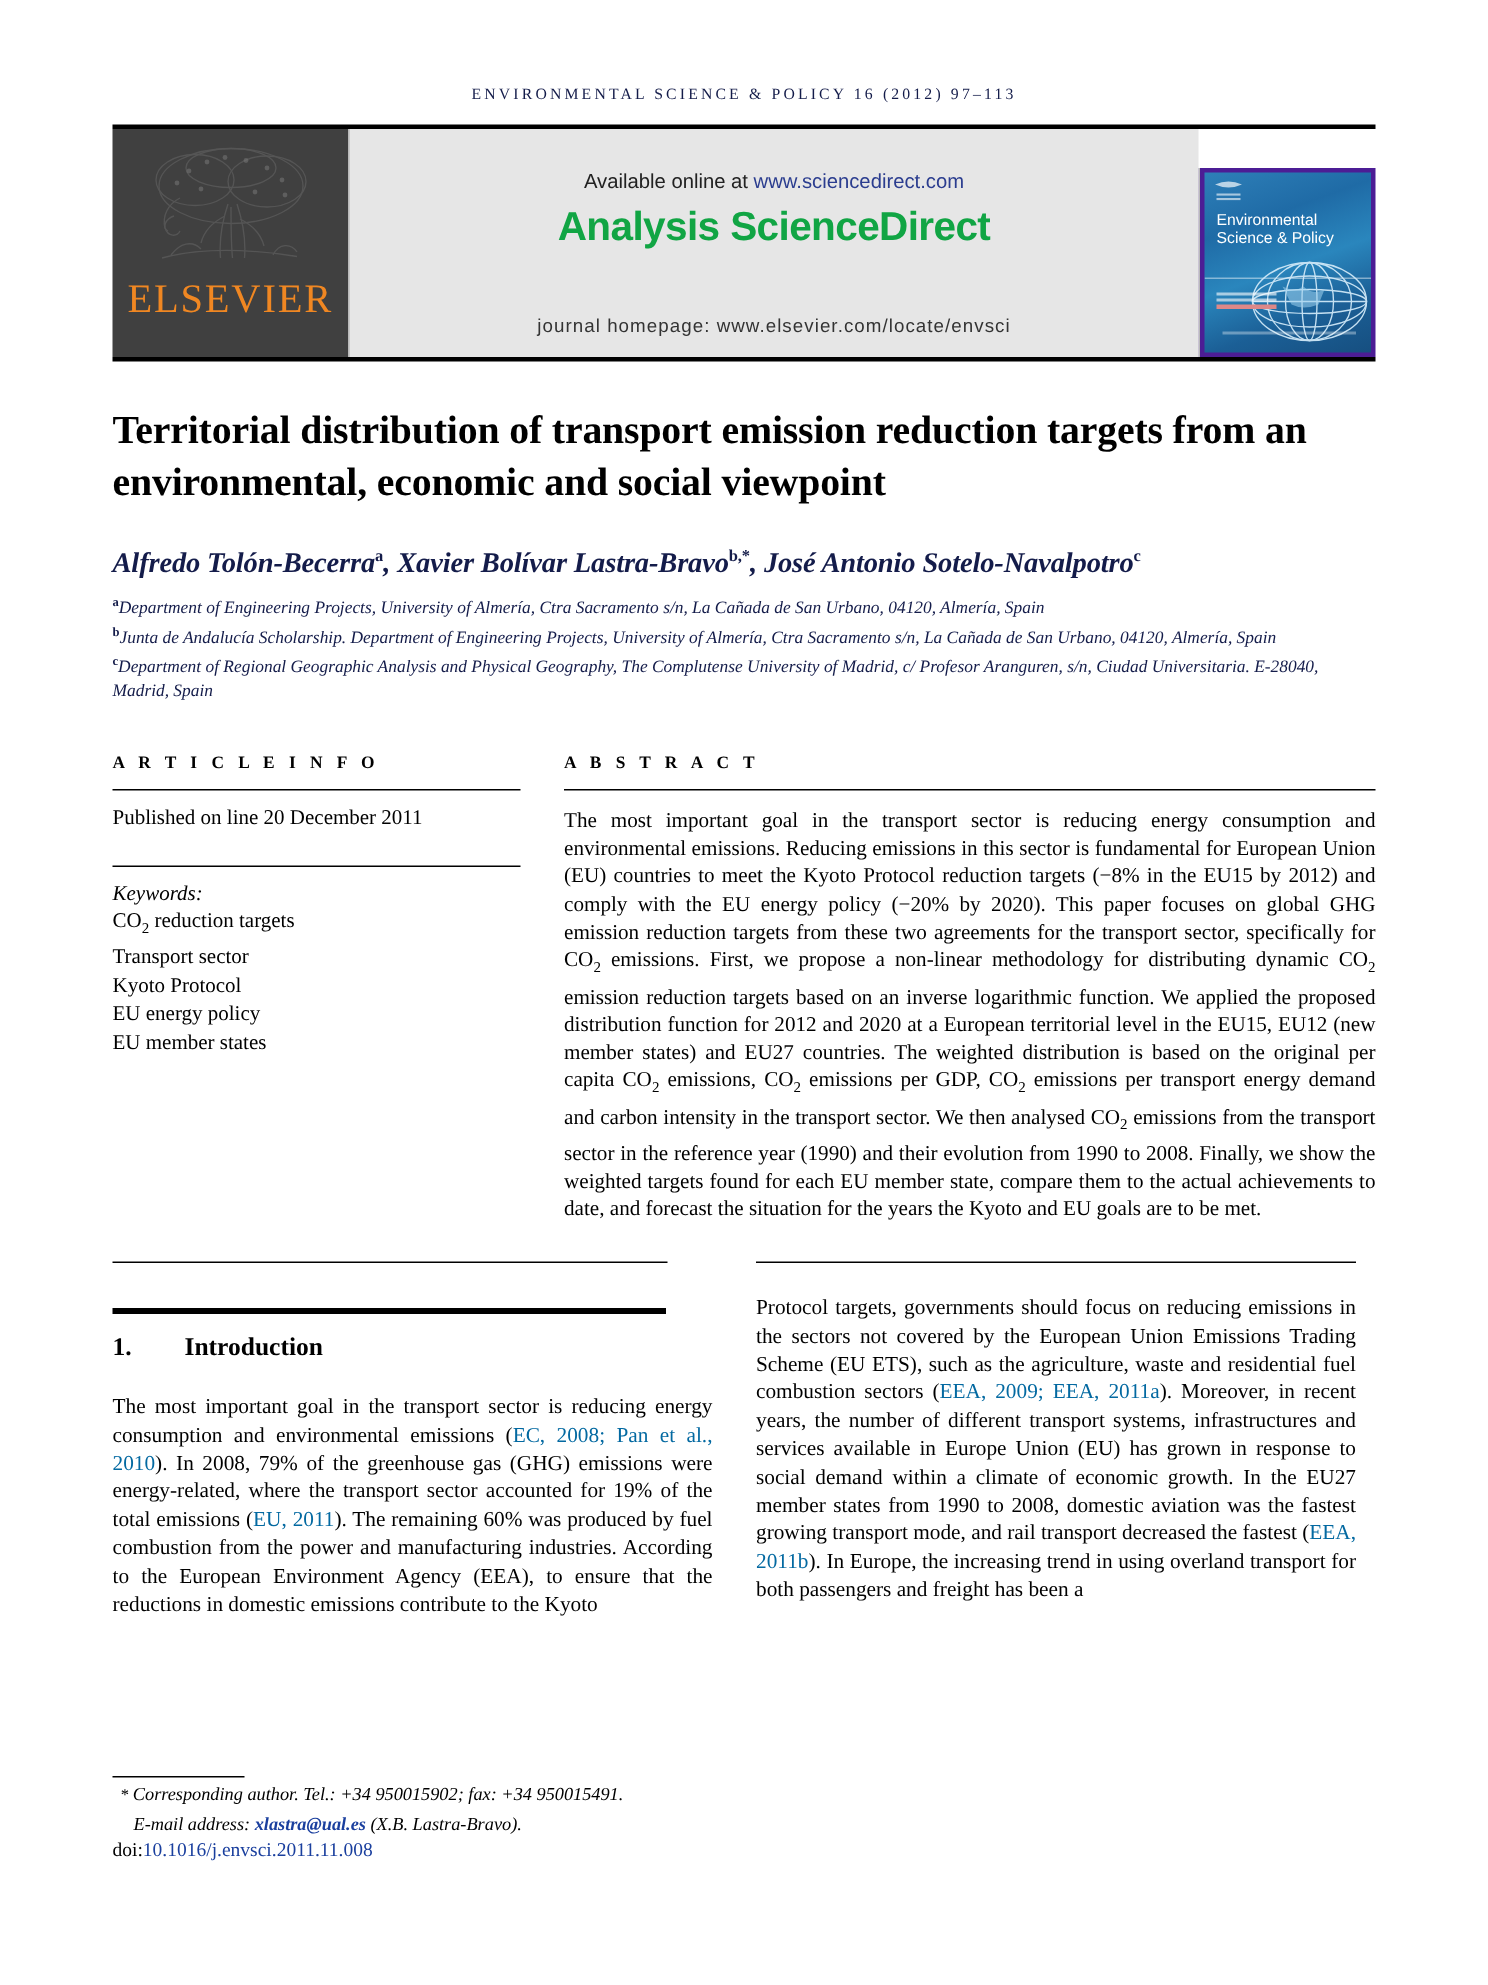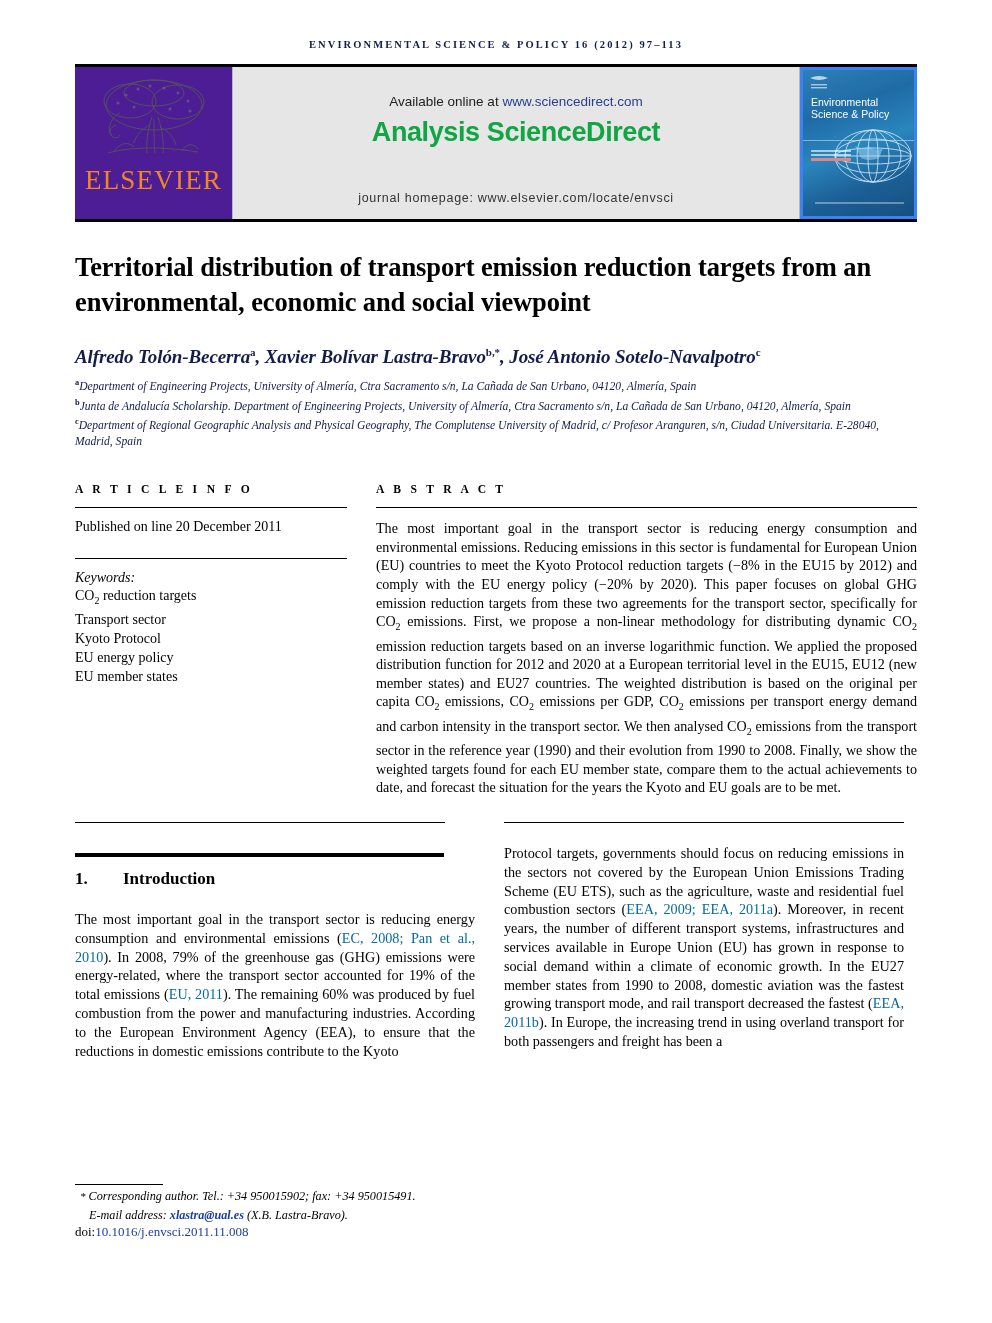--- a/index.html
+++ b/index.html
@@ -10,44 +10,44 @@
     color:#000;
     overflow:hidden;
   }
   .page { position:relative; width:992px; height:1323px; box-sizing:border-box; }
 
   
   .runhead {
     text-align:center;
     color:#141c4a;
     font-family:"Liberation Serif", serif;
-    font-weight:bold;
+    font-weight:normal;
     font-size:10.5px;
     letter-spacing:2.1px;
-    padding-top:39px;
+    padding-top:58px;
     text-transform:uppercase;
   }
 
   
   .masthead {
     position:relative;
     margin:14px 75px 0 75px;
     height:152px;
     border-top:3px solid #000;
     border-bottom:3px solid #000;
     display:flex;
     align-items:stretch;
   }
   .elsevier-box {
     width:158px; flex:0 0 158px;
     border-right:1px solid #b9b9b9;
     display:flex; flex-direction:column;
     align-items:center; justify-content:flex-start;
     padding-top:6px; box-sizing:border-box;
-    background:#4c1d95;
+    background:#404040;
   }
   .elsevier-tree { width:128px; height:96px; }
   .elsevier-word {
     color:#f08722; font-family:"Liberation Serif", serif;
     font-size:27px; letter-spacing:1.2px; line-height:1;
     margin-top:-2px;
   }
   .banner {
     flex:1 1 auto; background:#e6e6e6;
     position:relative;
@@ -67,21 +67,21 @@
   }
   .homepage {
     position:absolute; bottom:14px; left:0; right:0;
     text-align:center;
     font-family:"Liberation Sans", sans-serif;
     font-size:12.5px; color:#333; letter-spacing:0.7px;
   }
   .cover-box {
     width:118px; flex:0 0 118px;
     border-left:1px solid #b9b9b9;
-    background:#3b82f6; padding:3px; box-sizing:border-box;
+    background:#4c1d95; padding:3px; box-sizing:border-box;margin-top:26px;
   }
   .cover-inner {
     width:100%; height:100%;
     background:linear-gradient(160deg,#2e7fb8 0%,#1f6ba6 28%,#2a86bd 52%,#1b5f96 76%,#164f80 100%);
     position:relative; overflow:hidden;
   }
   .cover-el {
     position:absolute; top:4px; left:5px;
     width:22px; height:22px; opacity:.85;
   }

